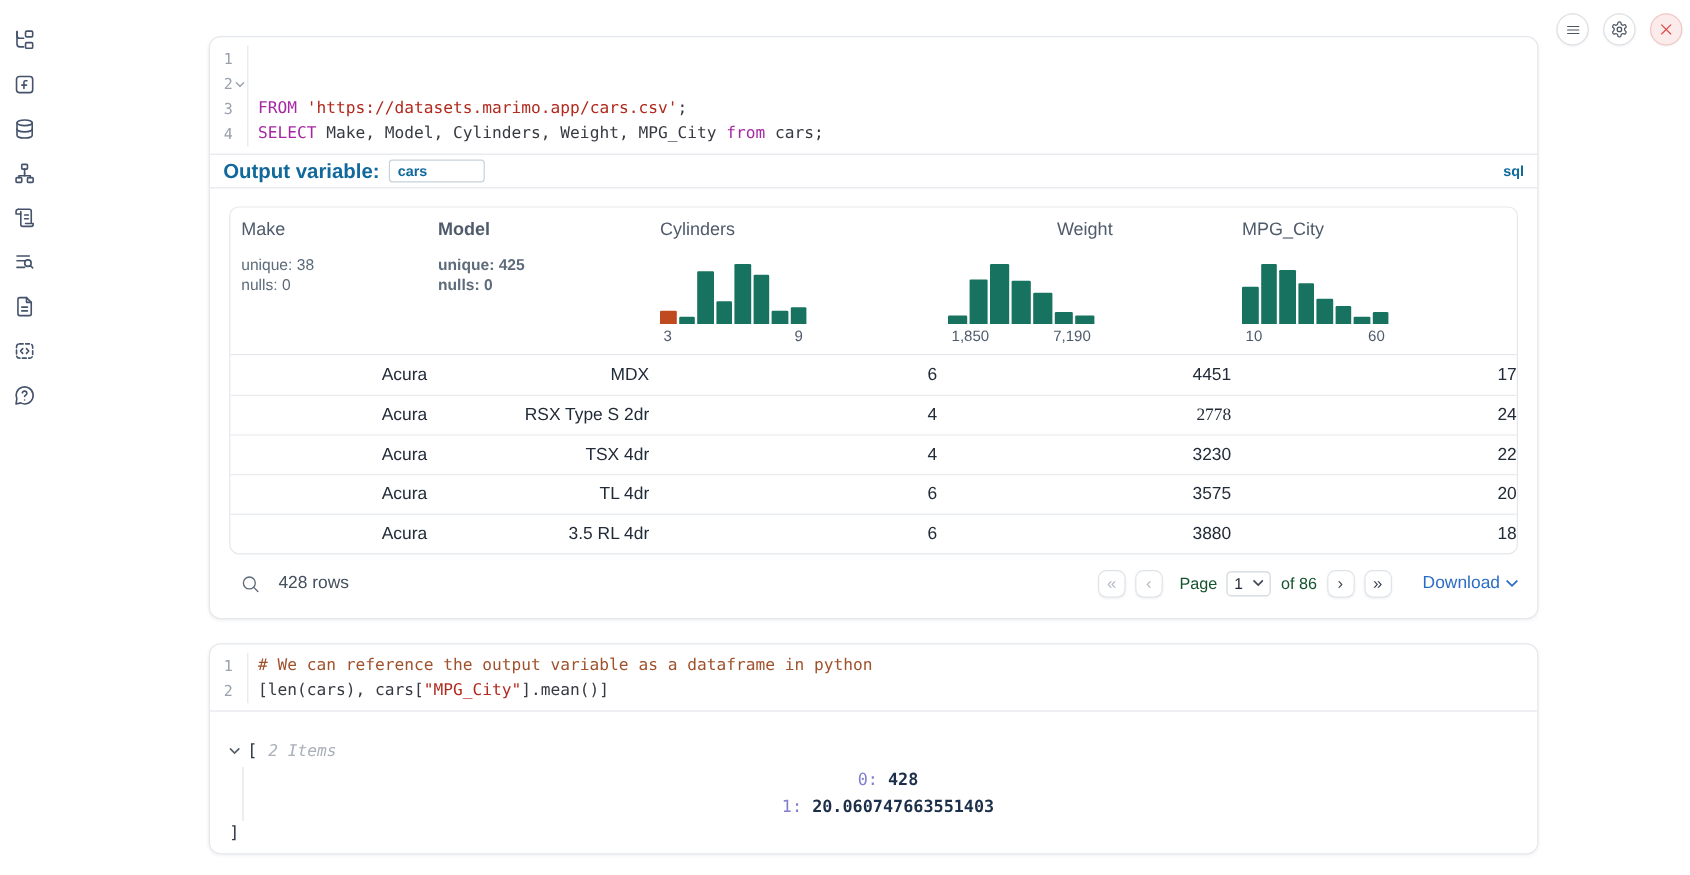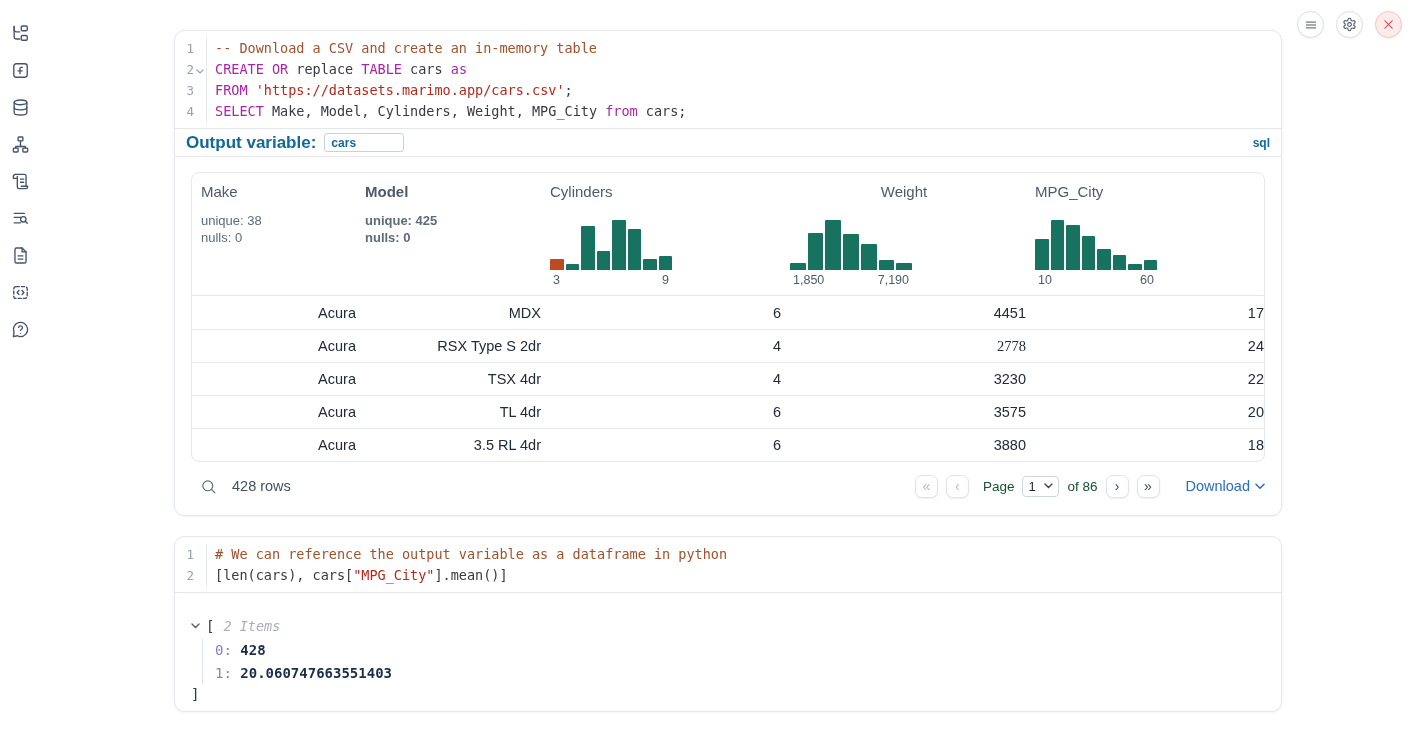--- a/index.html
+++ b/index.html
@@ -76,21 +76,21 @@
                  display:flex; align-items:center; justify-content:space-between; padding:0 5px;
                  font-size:13px; color:#1f2732; cursor:pointer; }
   .download { margin-left:18px; display:flex; align-items:center; gap:5px; color:#2b6cc4;
               font-size:14.5px; cursor:pointer; }
 
   
   .out-area { padding:25px 16px 0 16px; font-family:"DejaVu Sans Mono", monospace; font-size:14px; }
   .tree-line1 { display:flex; align-items:center; }
   .tree-bracket { color:#2e3744; margin-left:6px; }
   .tree-items { color:#a9b0ba; font-style:italic; margin-left:9px; font-size:13.5px; }
-  .tree-entries { margin-left:11px; border-left:1px solid #dfe3e8; padding-left:12px; margin-top:5px; }
+  .tree-entries { margin-left:11px; border-left:1px solid #dfe3e8; padding-left:12px; margin-top:5px;text-align:center; }
   .tree-entry { line-height:22.5px; }
   .tree-entry .key { color:#8080cf; }
   .tree-entry .val { color:#1c2f4a; font-weight:600; }
   .tree-close { color:#2e3744; line-height:21px; }
 </style>
 </head>
 <body>
 
 <div class="sidebar">
   <div class="side-icon">
@@ -181,30 +181,28 @@
   </div>
 </div>
 
 <div class="cell cell-1">
   <div class="code-area">
       <div class="code-line">
         <div class="gutter-wrap">
           <span class="lnum">1</span>
           <span class="fold"></span>
         </div>
-        <div class="code-text"><span class="tok-com">-- Download a CSV and create an in-memory table</span></div>
       </div>
       <div class="code-line">
         <div class="gutter-wrap">
           <span class="lnum">2</span>
           <span class="fold"><svg width="8" height="5" viewBox="0 0 8 5">
               <path d="M1 1l3 3 3-3" fill="none" stroke="#9aa2ad" stroke-width="1.2" stroke-linecap="round"></path>
             </svg></span>
         </div>
-        <div class="code-text"><span class="tok-kw">CREATE</span><span class="tok-pl"> </span><span class="tok-kw">OR</span><span class="tok-pl"> replace </span><span class="tok-kw">TABLE</span><span class="tok-pl"> cars </span><span class="tok-kw">as</span></div>
       </div>
       <div class="code-line">
         <div class="gutter-wrap">
           <span class="lnum">3</span>
           <span class="fold"></span>
         </div>
         <div class="code-text"><span class="tok-kw">FROM</span><span class="tok-pl"> </span><span class="tok-str">'https://datasets.marimo.app/cars.csv'</span><span class="tok-pl">;</span></div>
       </div>
       <div class="code-line">
         <div class="gutter-wrap">

